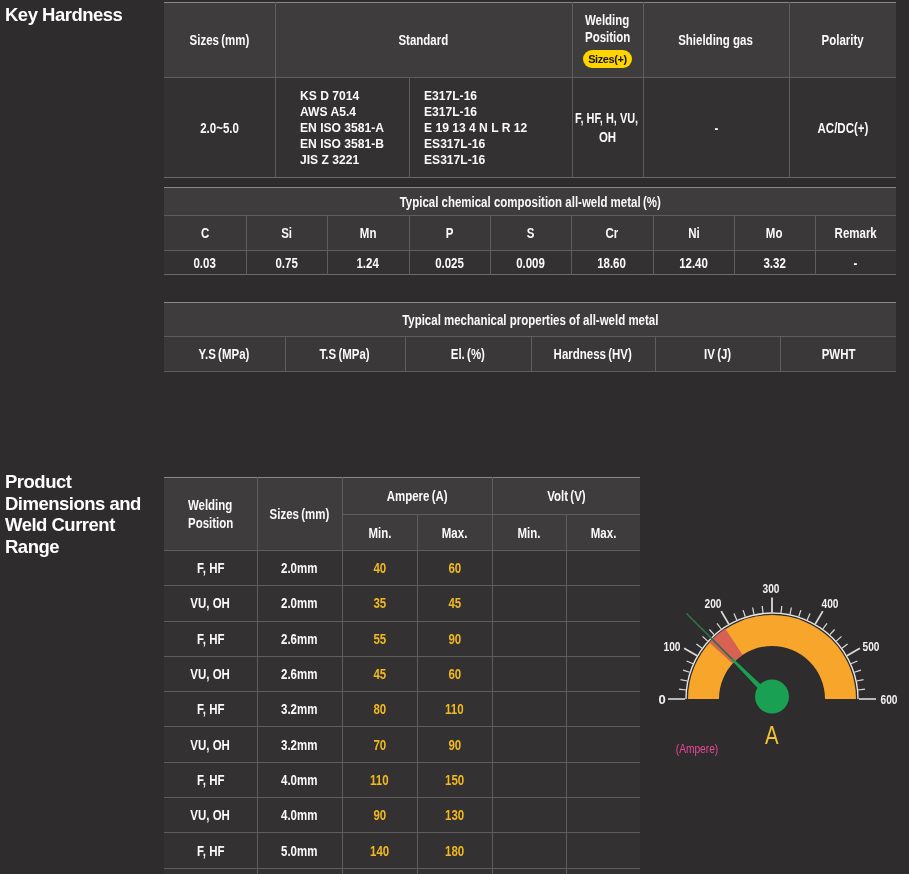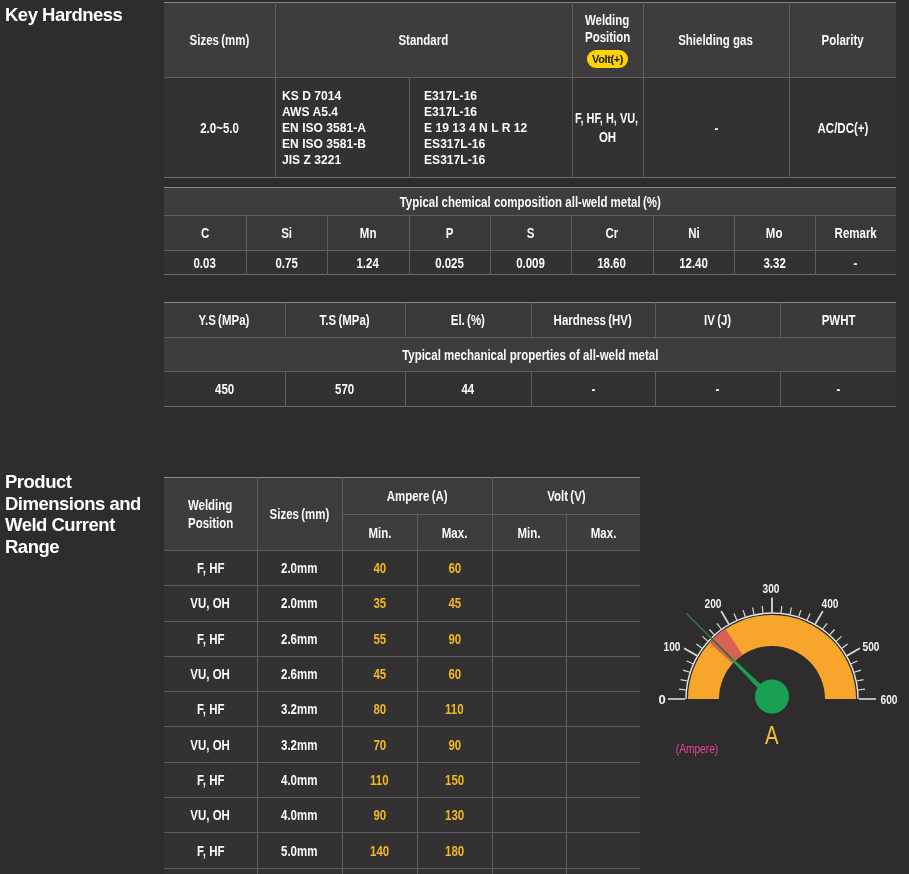--- a/index.html
+++ b/index.html
@@ -31,27 +31,27 @@
       <col style="width:134px">
       <col style="width:163px">
       <col style="width:71px">
       <col style="width:146px">
       <col style="width:107px">
     </colgroup>
   <tbody>
       <tr style="height:75px;">
     <th class="hbg"><span class="t">Sizes (mm)</span></th>
     <th class="hbg" colspan="2"><span class="t">Standard</span></th>
-    <th class="hbg" style="line-height:17px;"><span class="t">Welding</span><br><span class="t">Position</span><br><span class="pill">Volt(+)</span></th>
+    <th class="hbg" style="line-height:17px;"><span class="t">Welding</span><br><span class="t">Position</span><br><span class="pill">Sizes(+)</span></th>
     <th class="hbg"><span class="t">Shielding gas</span></th>
     <th class="hbg"><span class="t">Polarity</span></th>
   </tr>
   <tr style="height:100px;">
     <td class="bbg"><span class="t">2.0~5.0</span></td>
-    <td class="bbg" style="padding-left:6px;">
+    <td class="bbg" style="padding-left:24px;">
           <span class="tl">KS D 7014<br>AWS A5.4<br>EN ISO 3581-A<br>EN ISO 3581-B<br>JIS Z 3221</span>
         </td>
     <td class="bbg" style="padding-left:14px;">
           <span class="tl">E317L-16<br>E317L-16<br>E 19 13 4 N L R 12<br>ES317L-16<br>ES317L-16</span>
         </td>
     <td class="bbg" style="line-height:19px;"><span style="display:inline-block; white-space:nowrap; transform-origin:left center; transform:translateX(2px) scaleX(0.78);">F, HF, H, VU,</span><br><span class="t">OH</span></td>
     <td class="bbg"><span class="t">-</span></td>
     <td class="bbg"><span class="t">AC/DC(+)</span></td>
   </tr>
 </tbody>
@@ -101,38 +101,30 @@
 <table style="top:302px;width:732px;">
   <colgroup>
       <col style="width:121px">
       <col style="width:120px">
       <col style="width:126px">
       <col style="width:124px">
       <col style="width:125px">
       <col style="width:116px">
     </colgroup>
   <tbody>
-      <tr style="height:35px;">
+      <tr style="height:34px;">
+        <th class="hbg" colspan="6"><span class="t">Typical mechanical properties of all-weld metal</span></th>
+      </tr>
+  <tr style="height:35px;">
     <th class="h2bg"><span class="t">Y.S (MPa)</span></th>
         <th class="h2bg"><span class="t">T.S (MPa)</span></th>
         <th class="h2bg"><span class="t">El. (%)</span></th>
         <th class="h2bg"><span class="t">Hardness (HV)</span></th>
         <th class="h2bg"><span class="t">IV (J)</span></th>
         <th class="h2bg"><span class="t">PWHT</span></th>
-  </tr>
-  <tr style="height:34px;">
-        <th class="hbg" colspan="6"><span class="t">Typical mechanical properties of all-weld metal</span></th>
-      </tr>
-  <tr style="height:35px;">
-    <td class="bbg"><span class="t">450</span></td>
-        <td class="bbg"><span class="t">570</span></td>
-        <td class="bbg"><span class="t">44</span></td>
-        <td class="bbg"><span class="t">-</span></td>
-        <td class="bbg"><span class="t">-</span></td>
-        <td class="bbg"><span class="t">-</span></td>
   </tr>
 </tbody>
   </table>
 
 <div class="hd" style="top:471px;">Product<br>Dimensions and<br>Weld Current<br>Range</div>
 
 <div style="position:absolute; left:0; top:477px; width:909px; height:397px; overflow:hidden;">
 <table style="top:0;width:476px;">
   <colgroup>
         <col style="width:93px">

